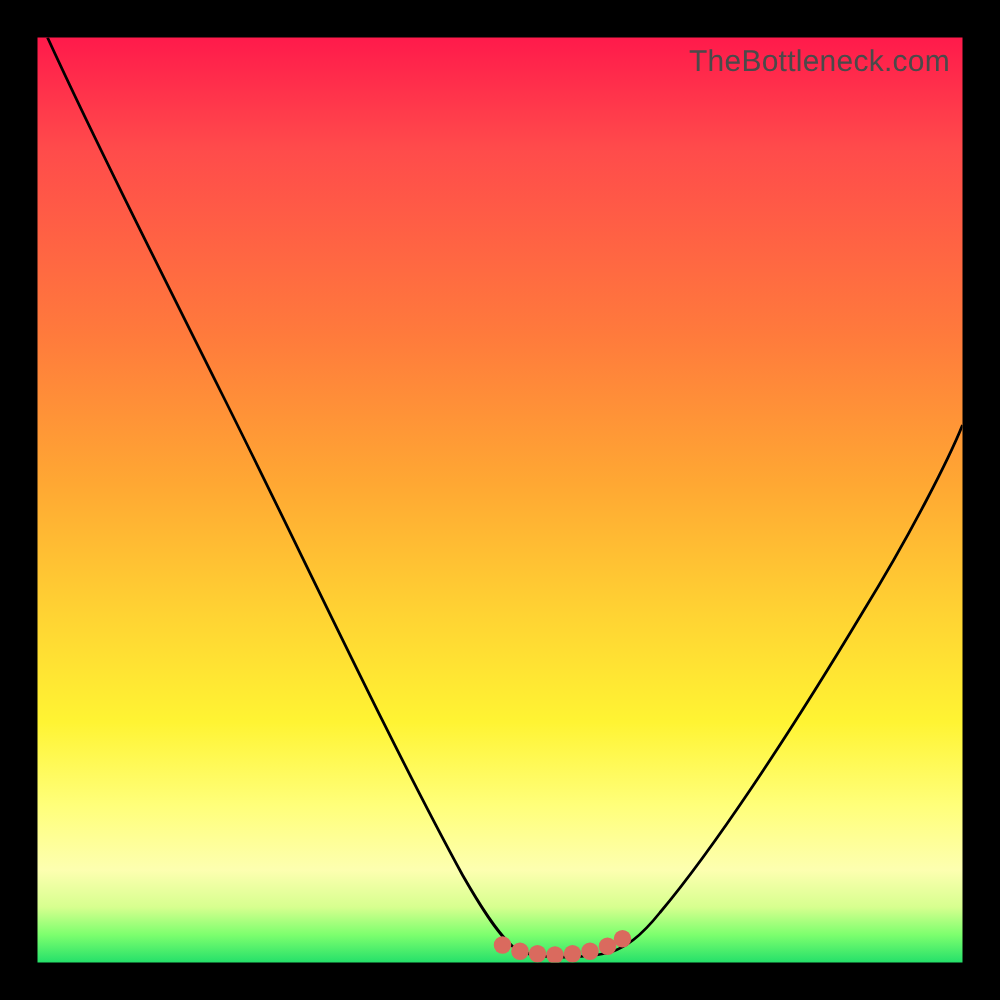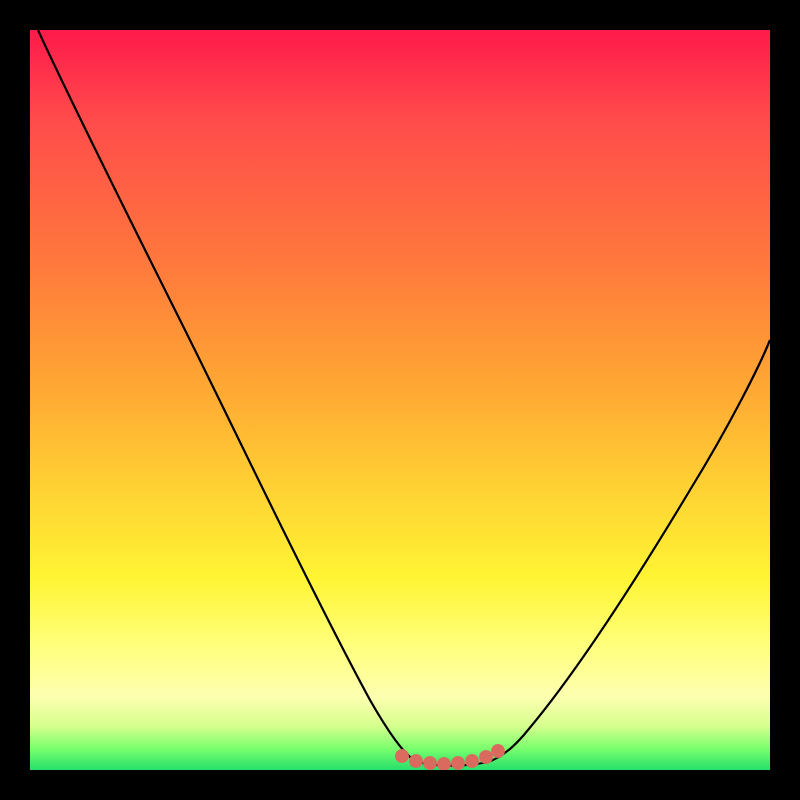--- a/index.html
+++ b/index.html
@@ -59,20 +59,21 @@
     height: 740px;
   }
 </style>
 </head>
 <body>
 
 <div class="frame">
 
   <div class="plot">
 
+    <div class="watermark">TheBottleneck.com</div>
 
     <svg class="curves" viewBox="0 0 740 740" preserveAspectRatio="none">
       <path fill="none" stroke="#000" stroke-width="2.2" d="M 8 0
                C 40 70, 90 170, 150 290
                C 210 410, 280 560, 340 670
                C 360 705, 373 723, 384 730
                L 384 730
                C 395 736, 430 738, 458 732
                C 470 728, 482 720, 498 700
                C 540 650, 600 560, 660 460

